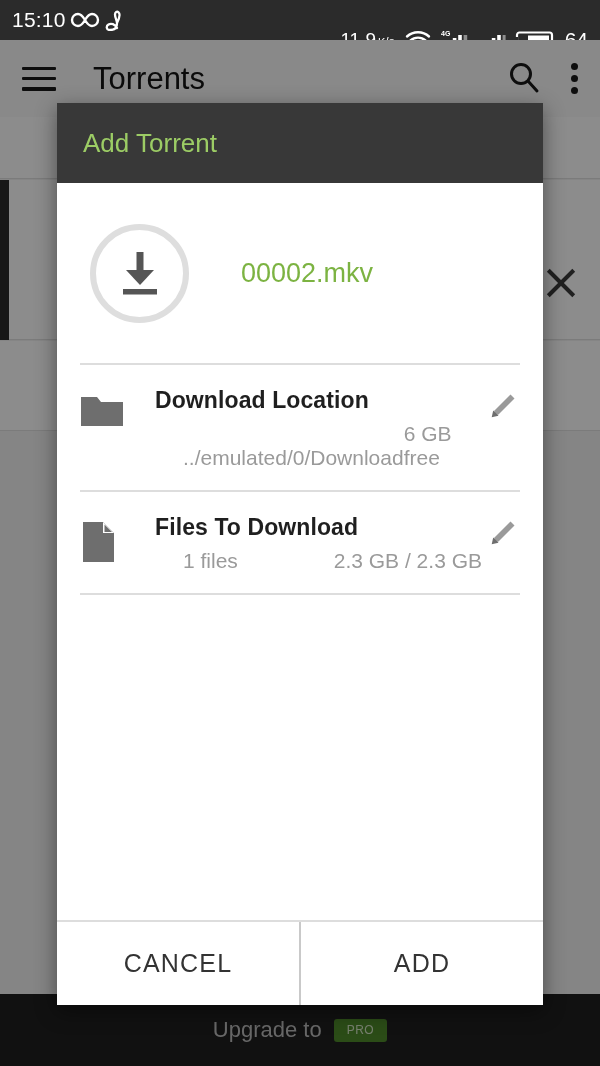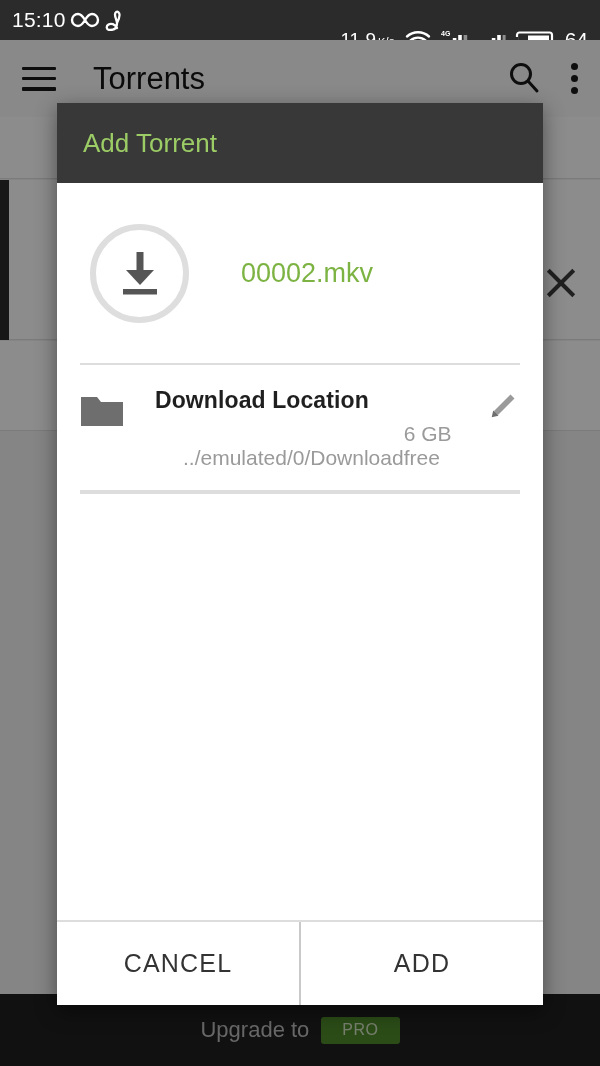--- a/index.html
+++ b/index.html
@@ -54,22 +54,22 @@
   #bg-close span:first-child{ transform:rotate(45deg); }
   #bg-close span:last-child{ transform:rotate(-45deg); }
 
   
   #upgrade-bar{
     position:absolute; left:0; bottom:0; width:600px; height:72px;
     background:#1f1f1f; display:flex; align-items:center; justify-content:center; gap:12px;
   }
   #upgrade-text{ font-size:22px; color:#bdbdbd; }
   #pro-badge{
-    background:#4f8a2b; color:#d8e8c8; font-size:16px;
-    padding:4px 21px 5px; border-radius:3px; letter-spacing:.5px;
+    background:#4f8a2b; color:#d8e8c8; font-size:12px;
+    padding:4px 13px 5px; border-radius:3px; letter-spacing:.5px;
   }
 
   
   #scrim{ position:absolute; left:0; top:40px; width:600px; height:1026px; background:rgba(0,0,0,.45); }
 
   
   #dialog{
     position:absolute; left:57px; top:103px; width:486px; height:902px;
     display:flex; flex-direction:column;
     box-shadow:0 6px 20px rgba(0,0,0,.45);
@@ -259,20 +259,42 @@
       <div class="edit-icon">
         <svg width="32" height="32" viewBox="0 0 32 32">
           <path d="M24.5 3.5 l4 4 -16 16 -5.5 1.5 1.5 -5.5 z" fill="#9a9a9a"></path>
           <path d="M7.2 19.5 l5.3 5.3 -6.8 1.5 z" fill="#6e6e6e"></path>
         </svg>
       </div>
     </div>
 
     <div class="divider"></div>
 
+    <div class="info-row">
+      <div class="info-icon">
+        <svg width="38" height="44" viewBox="0 0 38 44">
+          <path d="M3 2 h20 l11 11 v29 h-31 z" fill="#6e6e6e"></path>
+          <path d="M23 2 v11 h11 z" fill="#ffffff"></path>
+          <path d="M24.5 4.5 v7.5 h7.5 z" fill="#6e6e6e"></path>
+        </svg>
+      </div>
+      <div class="info-text">
+        <div class="info-title">Files To Download</div>
+        <div class="info-sub">
+          <span class="info-sub-left">1 files</span>
+          <span class="info-sub-right">2.3 GB / 2.3 GB</span>
+        </div>
+      </div>
+      <div class="edit-icon">
+        <svg width="32" height="32" viewBox="0 0 32 32">
+          <path d="M24.5 3.5 l4 4 -16 16 -5.5 1.5 1.5 -5.5 z" fill="#9a9a9a"></path>
+          <path d="M7.2 19.5 l5.3 5.3 -6.8 1.5 z" fill="#6e6e6e"></path>
+        </svg>
+      </div>
+    </div>
 
     <div class="divider"></div>
 
   </div>
 
   <div id="dialog-actions">
     <button class="dlg-btn">CANCEL</button>
     <div id="btn-sep"></div>
     <button class="dlg-btn">ADD</button>
   </div>

